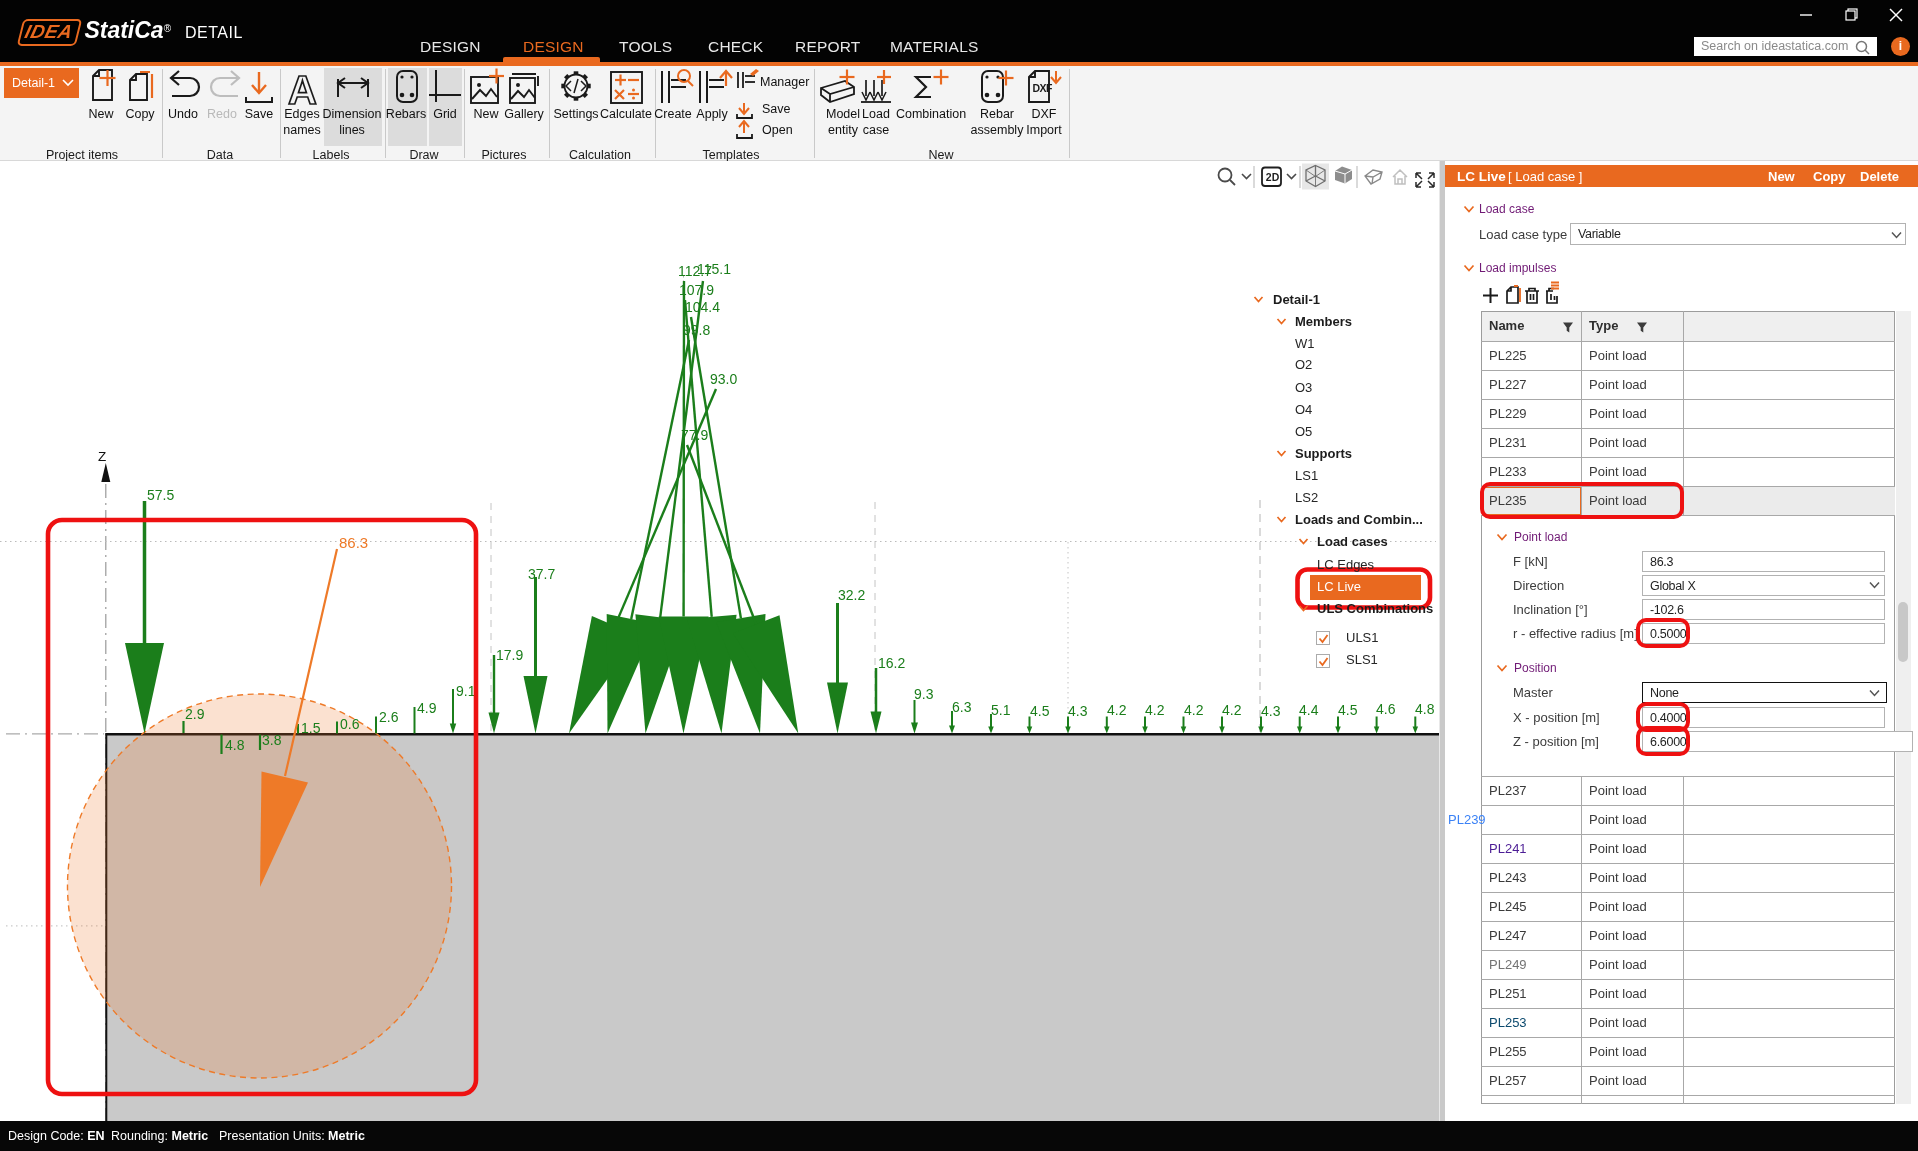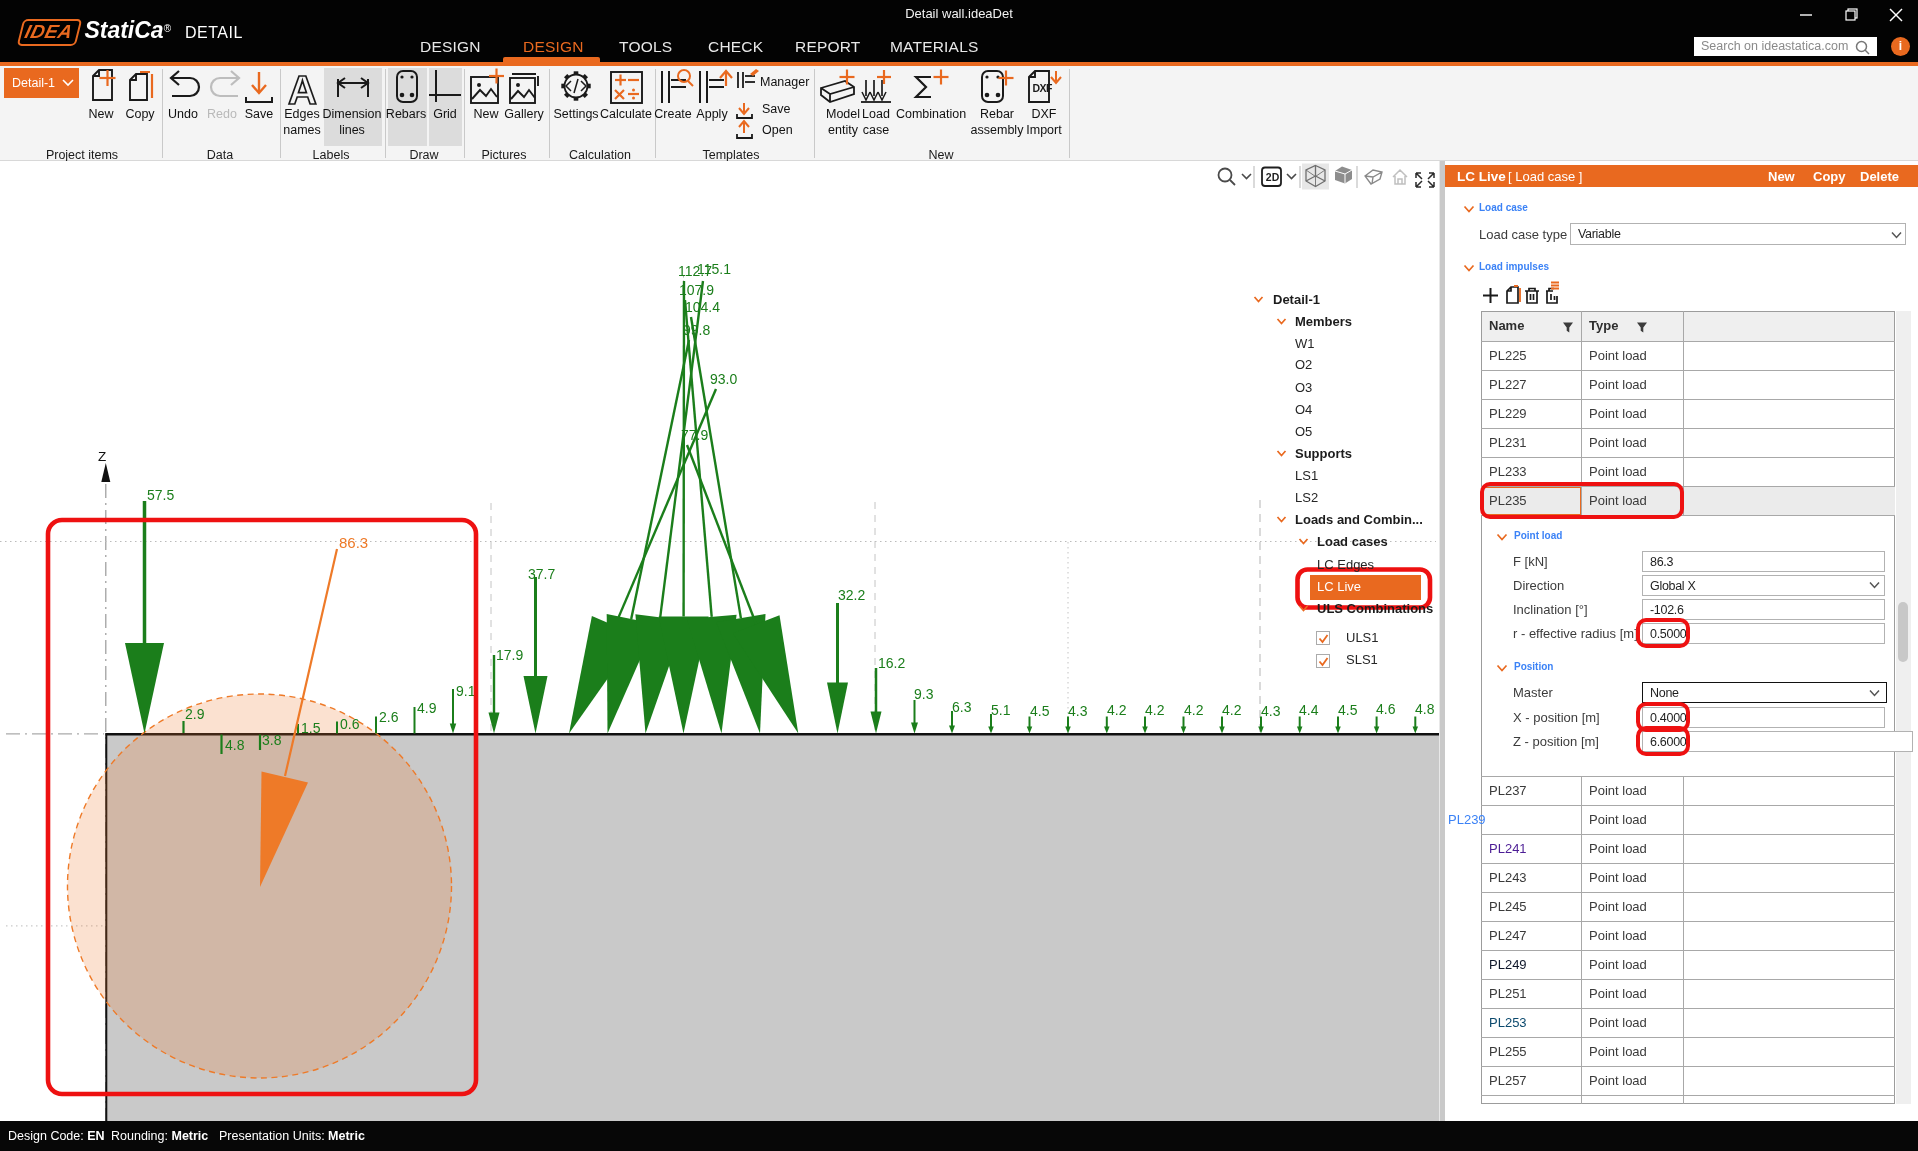--- a/index.html
+++ b/index.html
@@ -23,31 +23,30 @@
 .rlab{position:absolute;font-size:12.5px;color:#111;text-align:center;transform:translateX(-50%);white-space:nowrap}
 .rlab.gray{color:#b9b9b9}
 .selbg{position:absolute;background:#dcdcdc}
 .detailbtn{position:absolute;left:4px;top:68px;width:75px;height:30px;background:#e9691f;color:#fff;font-size:12.5px;line-height:30px;padding-left:8px}
 .canvas{position:absolute;left:0;top:161px;width:1439px;height:960px;background:#fff;overflow:hidden}
 .splitter{position:absolute;left:1439px;top:161px;width:6px;height:960px;background:#c9c9c9;border-left:1px solid #e8e8e8}
 .tree{position:absolute;font-size:13px;color:#262626;white-space:nowrap}
 .tree.b{font-weight:bold;color:#1c1c1c}
 .chev{position:absolute;width:11px;height:11px}
 .panel{position:absolute;left:1445px;top:161px;width:473px;height:960px;background:#fff}
-.sechead{position:absolute;font-weight:bold;font-size:10px;color:#3b82f6}
+.sechead{position:absolute;font-weight:normal;font-size:12px;color:#701a75}
 .plab{position:absolute;font-size:13px;color:#3c3c3c;white-space:nowrap}
 .pbox{position:absolute;border:1px solid #b2b2b2;background:#fff;font-size:12.5px;color:#1f1f1f;padding:3px 0 0 7px;white-space:nowrap;letter-spacing:-0.3px}
 .redbox{position:absolute;border:4.5px solid #ee1111;border-radius:10px}
 .statusbar{position:absolute;left:0;top:1121px;width:1918px;height:30px;background:#070707;color:#fff;font-size:12.5px}
 .statusbar span{position:absolute;top:8px}
 </style></head>
 <body>
 
 <div class="titlebar">
- <div class="wintitle">Detail wall.ideaDet</div>
  <div class="logo"><span class="idea">IDEA</span><span class="statica">StatiCa</span><span class="reg">®</span><span class="det">DETAIL</span></div>
  <div class="menu" style="left:420px">DESIGN</div>
     <div class="menu sel" style="left:523px">DESIGN</div>
     <div class="menu" style="left:619px">TOOLS</div>
     <div class="menu" style="left:708px">CHECK</div>
     <div class="menu" style="left:795px">REPORT</div>
     <div class="menu" style="left:890px">MATERIALS</div>
  <svg class="abs" style="left:1790px;top:0" width="128" height="30">
    <line x1="10" y1="15" x2="22" y2="15" stroke="#fff" stroke-width="1.4"></line>
    <rect x="58" y="9" width="9" height="9" fill="none" stroke="#fff" stroke-width="1.2"></rect>
@@ -483,21 +482,21 @@
 <div class="abs" style="left:1481px;top:863px;width:414px;height:29px;border-top:1px solid #a8a8a8"></div>
 <div class="abs" style="left:1489px;top:870px;font-size:13px;color:#3a3a3a">PL243</div>
 <div class="abs" style="left:1589px;top:870px;font-size:13px;color:#3a3a3a">Point load</div>
 <div class="abs" style="left:1481px;top:892px;width:414px;height:29px;border-top:1px solid #a8a8a8"></div>
 <div class="abs" style="left:1489px;top:899px;font-size:13px;color:#3a3a3a">PL245</div>
 <div class="abs" style="left:1589px;top:899px;font-size:13px;color:#3a3a3a">Point load</div>
 <div class="abs" style="left:1481px;top:921px;width:414px;height:29px;border-top:1px solid #a8a8a8"></div>
 <div class="abs" style="left:1489px;top:928px;font-size:13px;color:#3a3a3a">PL247</div>
 <div class="abs" style="left:1589px;top:928px;font-size:13px;color:#3a3a3a">Point load</div>
 <div class="abs" style="left:1481px;top:950px;width:414px;height:29px;border-top:1px solid #a8a8a8"></div>
-<div class="abs" style="left:1489px;top:957px;font-size:13px;color:#0f172a">PL249</div>
+<div class="abs" style="left:1489px;top:957px;font-size:13px;color:#737373">PL249</div>
 <div class="abs" style="left:1589px;top:957px;font-size:13px;color:#3a3a3a">Point load</div>
 <div class="abs" style="left:1481px;top:979px;width:414px;height:29px;border-top:1px solid #a8a8a8"></div>
 <div class="abs" style="left:1489px;top:986px;font-size:13px;color:#3a3a3a">PL251</div>
 <div class="abs" style="left:1589px;top:986px;font-size:13px;color:#3a3a3a">Point load</div>
 <div class="abs" style="left:1481px;top:1008px;width:414px;height:29px;border-top:1px solid #a8a8a8"></div>
 <div class="abs" style="left:1489px;top:1015px;font-size:13px;color:#0c4a6e">PL253</div>
 <div class="abs" style="left:1589px;top:1015px;font-size:13px;color:#3a3a3a">Point load</div>
 <div class="abs" style="left:1481px;top:1037px;width:414px;height:29px;border-top:1px solid #a8a8a8"></div>
 <div class="abs" style="left:1489px;top:1044px;font-size:13px;color:#3a3a3a">PL255</div>
 <div class="abs" style="left:1589px;top:1044px;font-size:13px;color:#3a3a3a">Point load</div>

